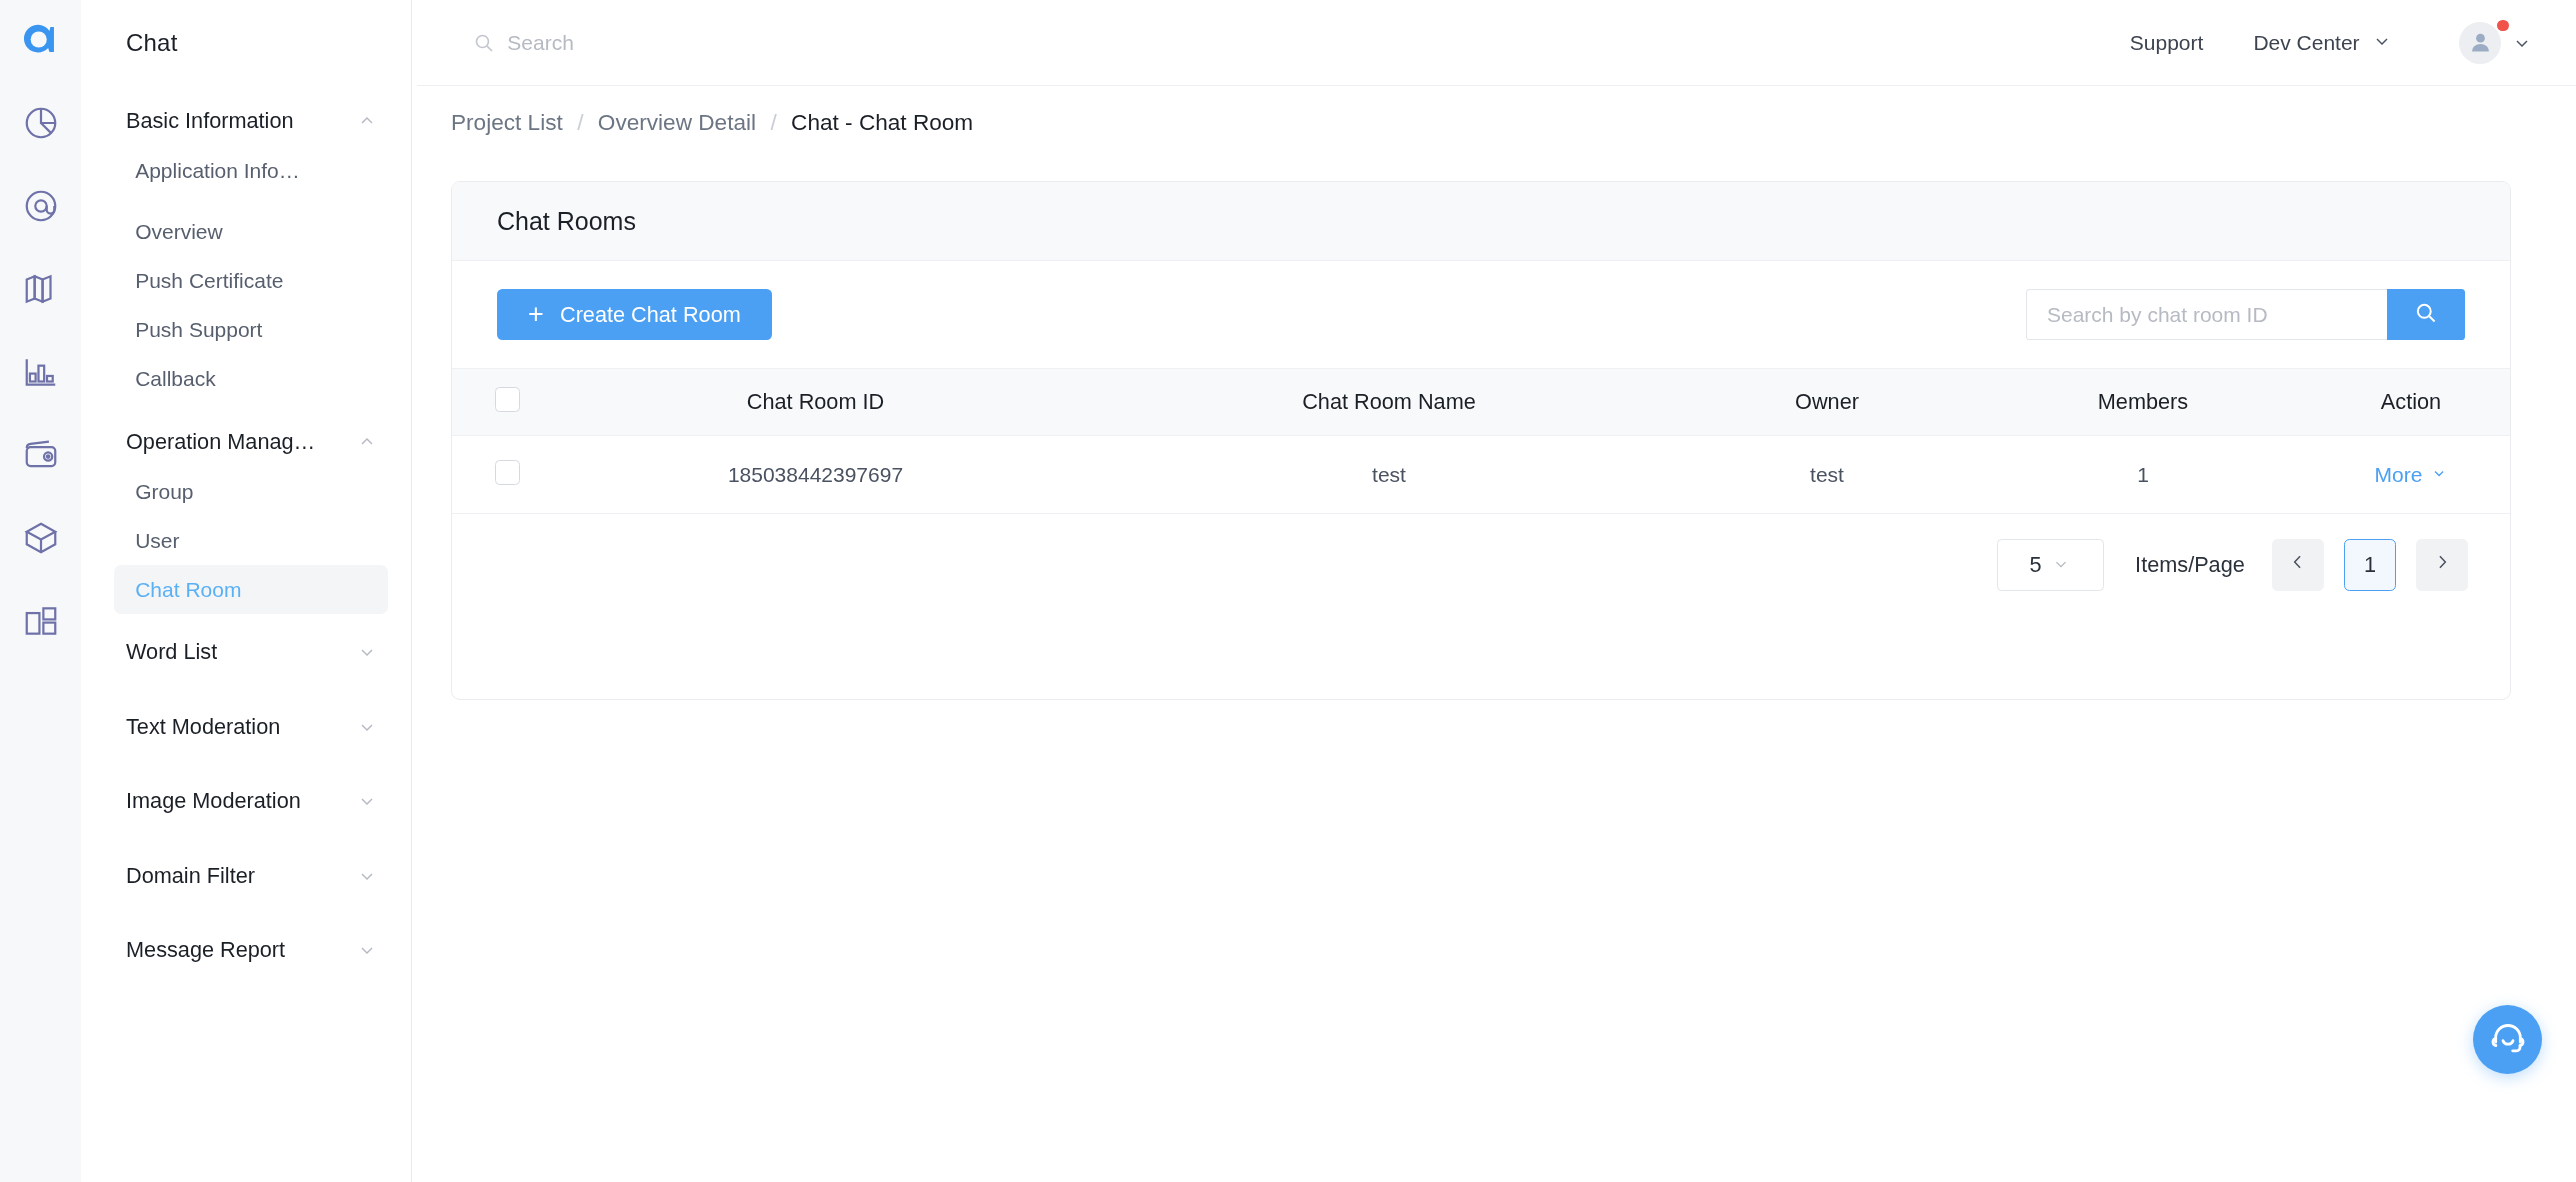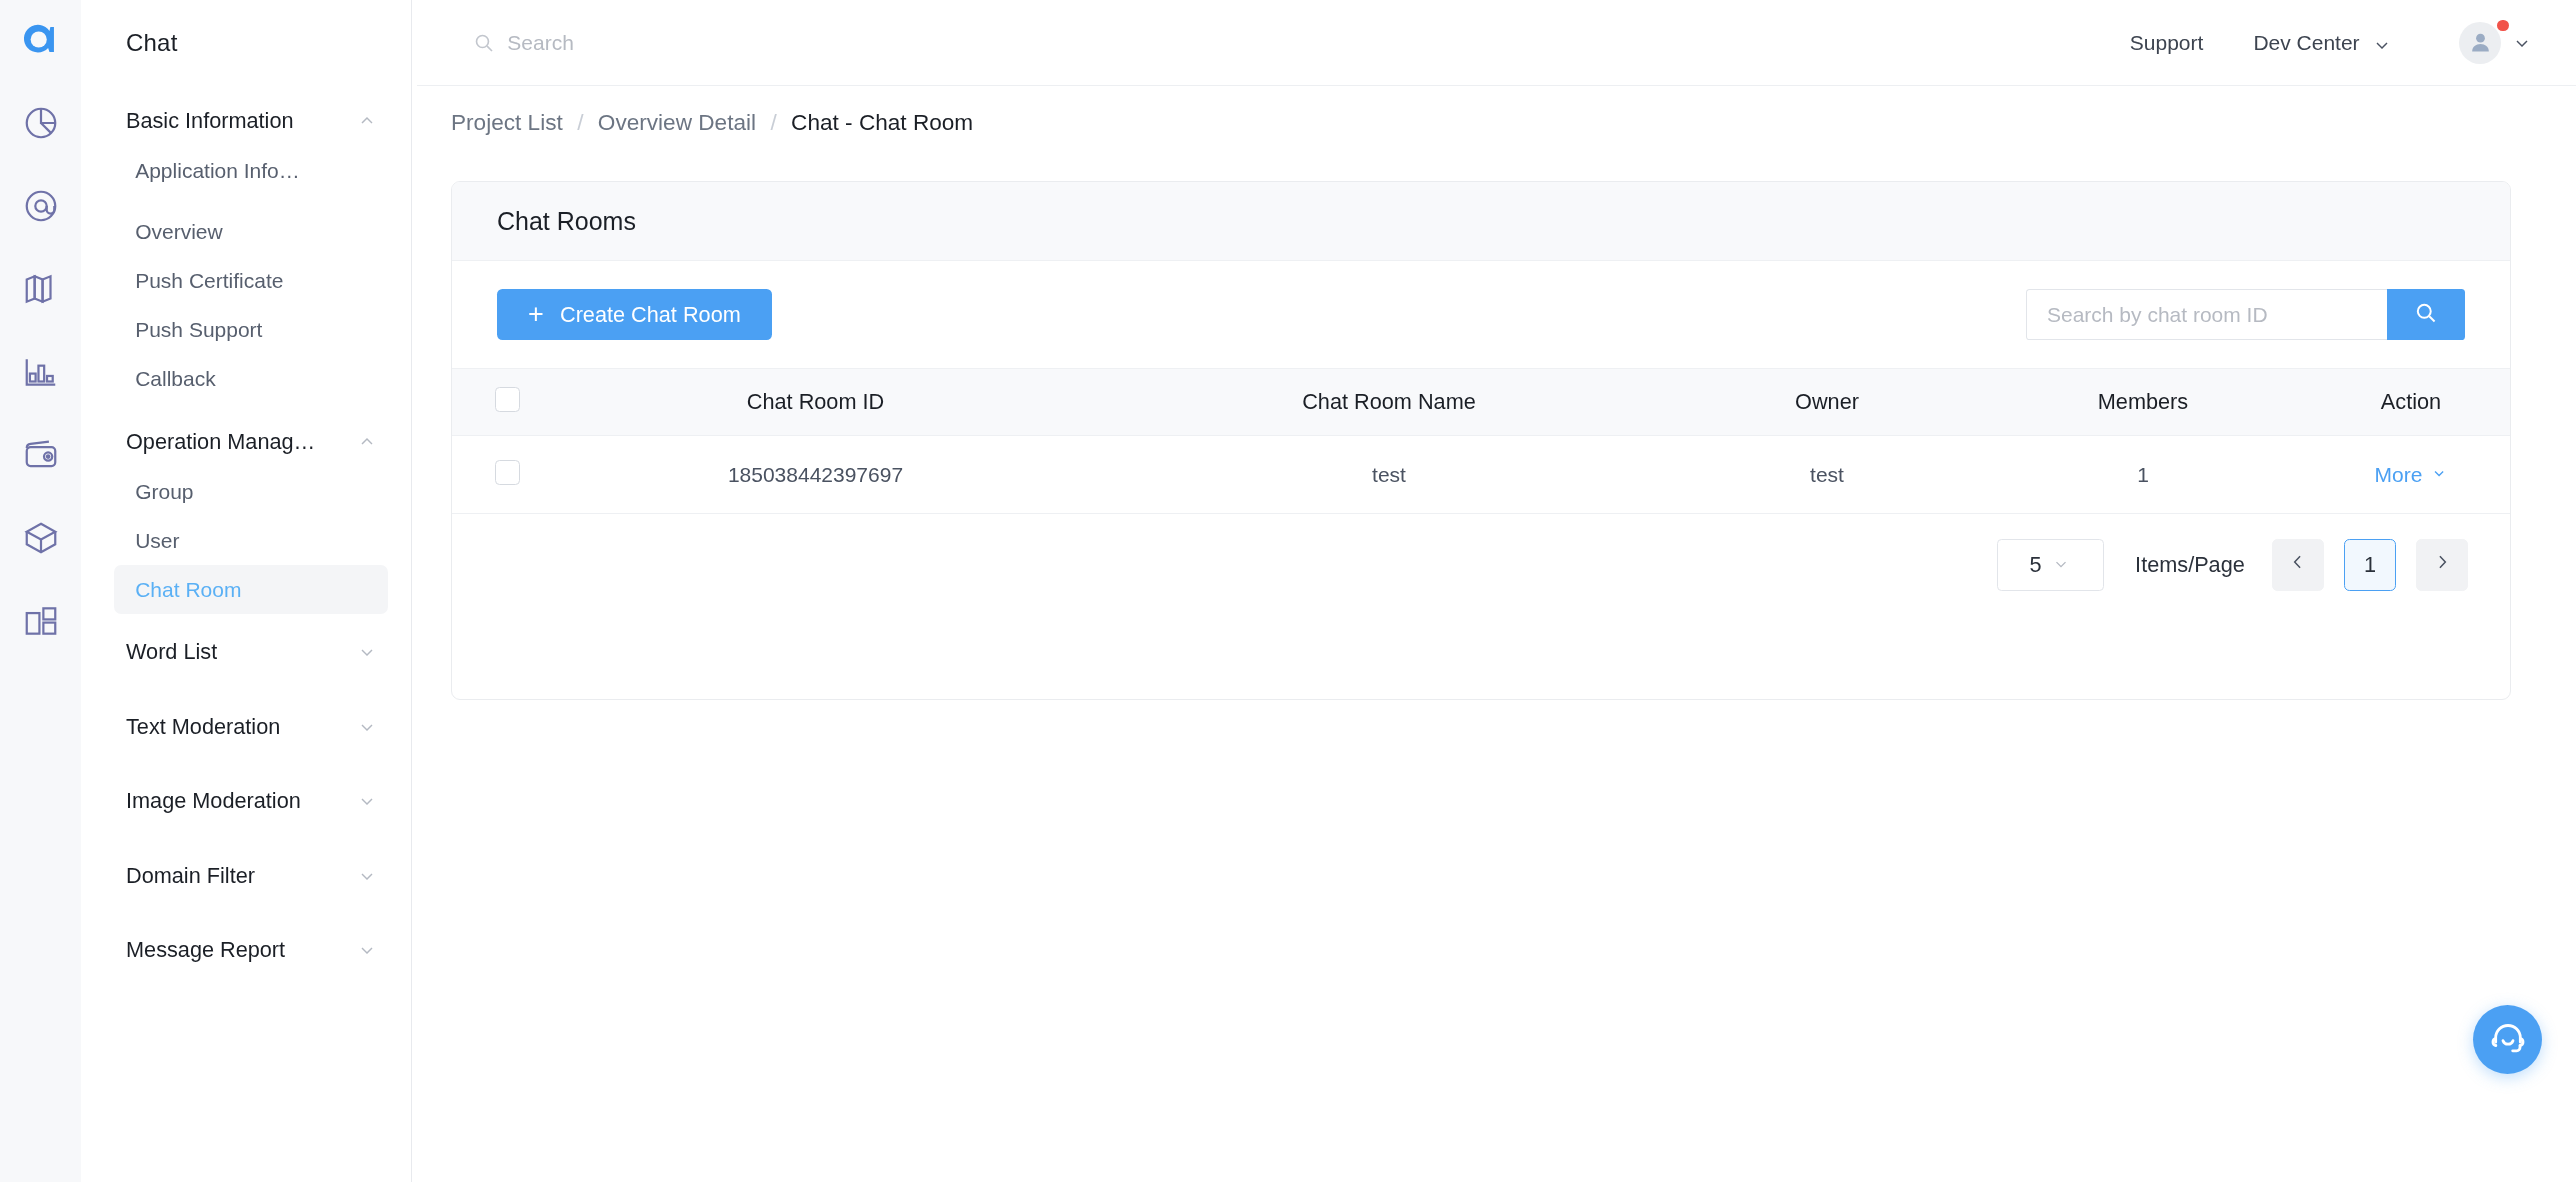--- a/index.html
+++ b/index.html
@@ -91,21 +91,21 @@
   }
   .search-box input::placeholder { color: #b6bac2; }
   .top-right {
     margin-left: auto; display: flex; align-items: center;
     padding-right: 49px; gap: 0;
   }
   .top-link {
     font-size: 21px; color: #3d4450; cursor: pointer;
     padding: 0 25px;
   }
-  .dev-center { display: flex; align-items: flex-end; gap: 12.6px; padding: 0 25px; cursor: pointer; }
+  .dev-center { display: flex; align-items: flex-start; gap: 12.6px; padding: 0 25px; cursor: pointer; }
   .dev-center .dc-label { font-size: 21px; color: #3d4450; }
   .avatar-wrap { position: relative; display: flex; align-items: center; margin-left: 42px; cursor: pointer; }
   .avatar {
     width: 42px; height: 42px; border-radius: 50%;
     background: #eceef1; display: flex; align-items: center; justify-content: center;
   }
   .avatar svg { display: block; }
   .dot {
     position: absolute; top: -1.8px; right: 23.5px;
     width: 11.7px; height: 11.7px; border-radius: 50%;

